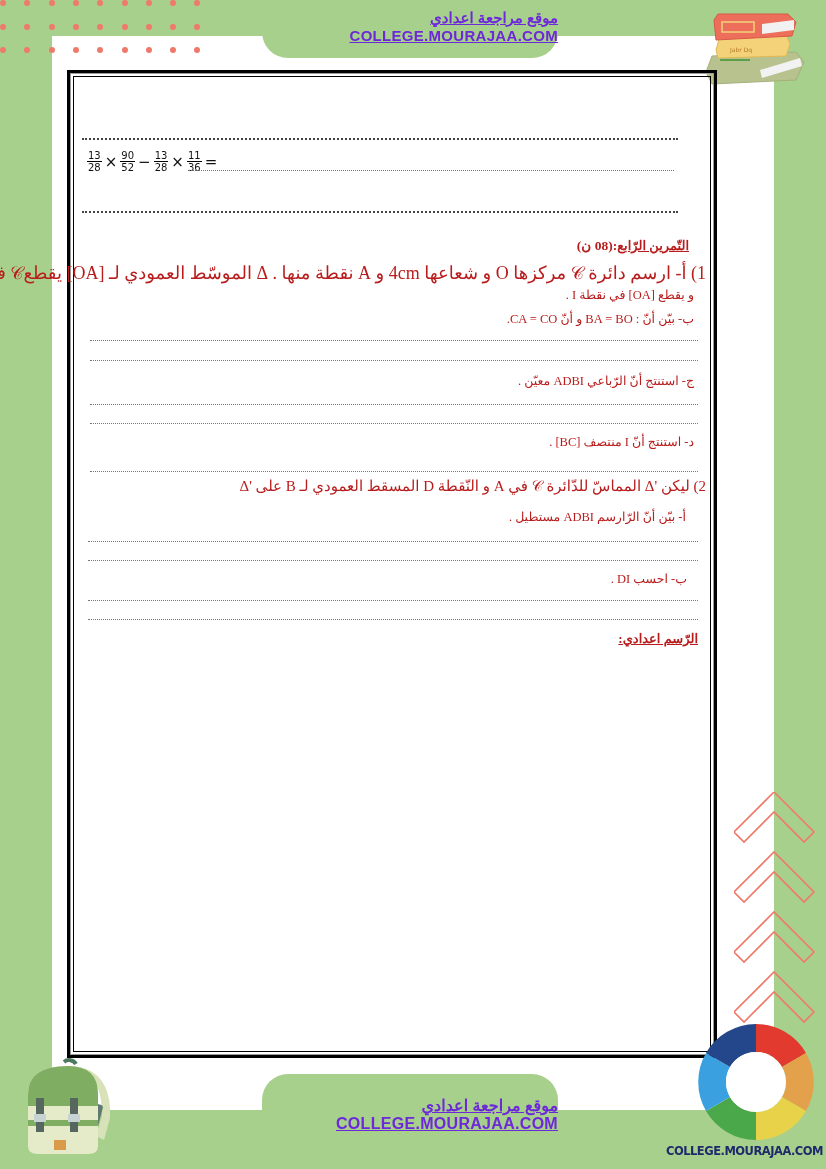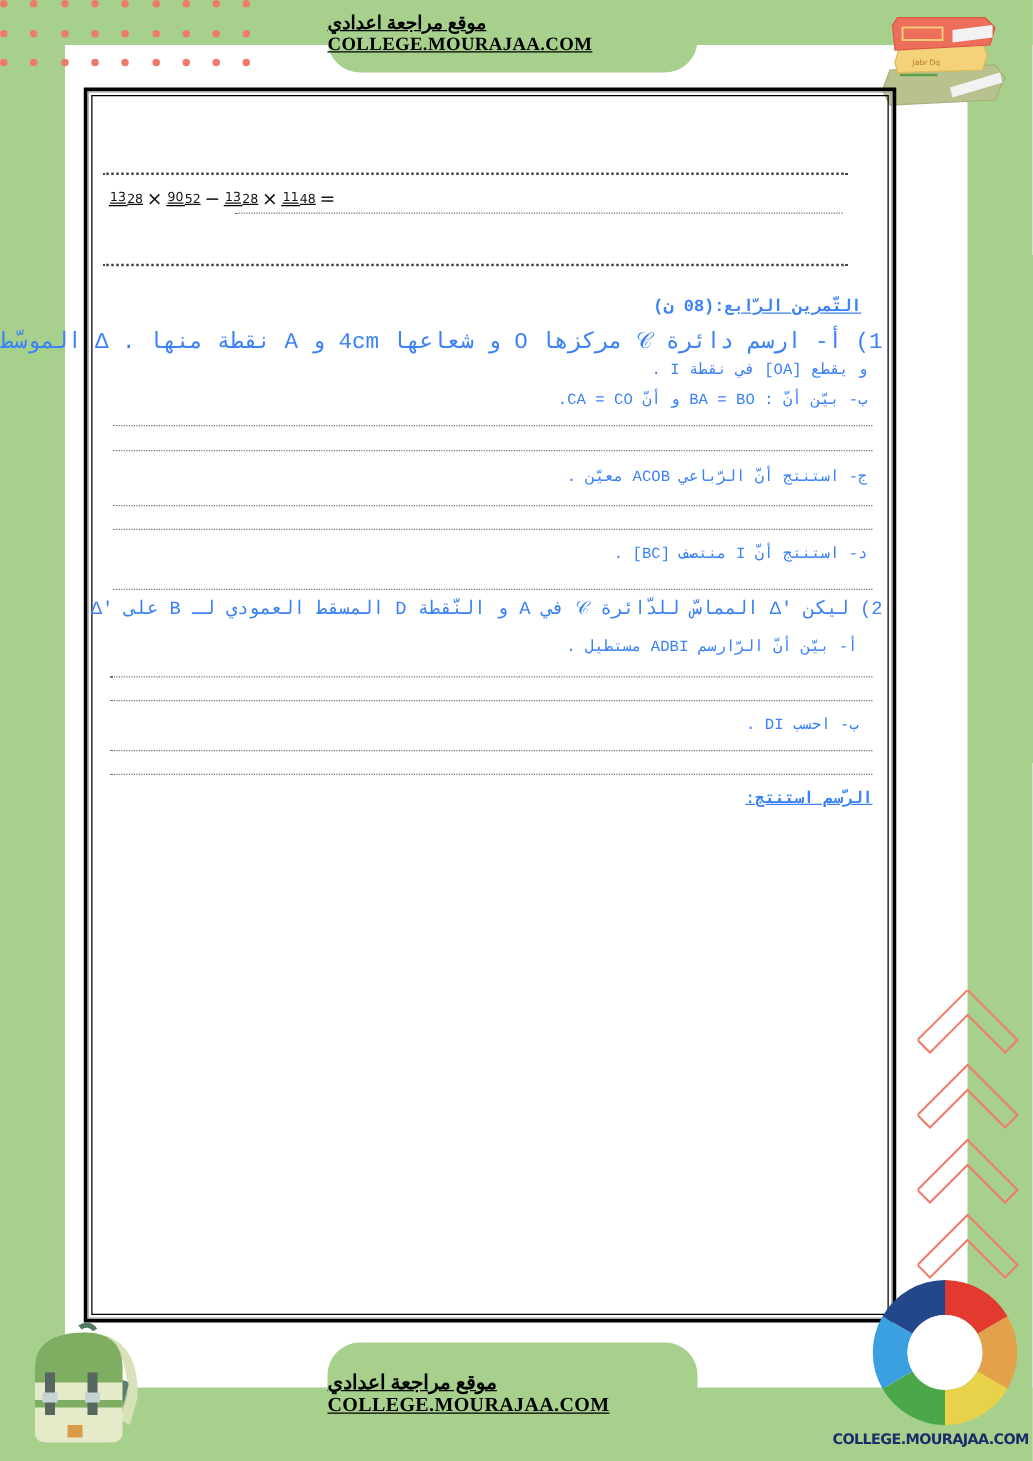--- a/index.html
+++ b/index.html
@@ -1,29 +1,29 @@
 <!DOCTYPE html>
 <html><head>
 <meta charset="utf-8">
 <style>
   html, body { margin:0; padding:0; }
   body { width:826px; height:1169px; position:relative; overflow:hidden; background:#ffffff; font-family:"DejaVu Sans", sans-serif; }
   .green { background:#a8d08d; position:absolute; }
   .dot { position:absolute; width:6px; height:6px; border-radius:50%; background:#f07a6a; }
-  .banner { position:absolute; background:#a8d08d; color:#000000; text-align:left; font-family:Liberation Serif, serif; font-weight:bold; }
+  .banner { position:absolute; background:#a8d08d; color:#6d28d9; text-align:right; font-family:Liberation Sans, sans-serif; font-weight:bold; }
   .banner .ar { font-size:15px; text-decoration:underline; direction:rtl; }
   .banner .en { font-size:15px; text-decoration:underline; letter-spacing:0.3px; }
   .frame-outer { position:absolute; left:67px; top:70px; width:650px; height:988px; border:3px solid #000; box-sizing:border-box; }
   .frame-inner { position:absolute; left:73px; top:76px; width:638px; height:976px; border:1.5px solid #000; box-sizing:border-box; }
   .frame-gray { position:absolute; left:70px; top:73px; width:644px; height:982px; border:1.5px solid #9a9a9a; box-sizing:border-box; }
   .dotline { position:absolute; height:0; border-top:1.5px dotted #777; }
   .dotline.heavy { border-top:2px dotted #444; }
-  .rtl { position:absolute; direction:rtl; text-align:right; font-family:Liberation Mono, monospace; font-size:12.5px; color:#3b82f6; white-space:nowrap; }
+  .rtl { position:absolute; direction:rtl; text-align:right; font-family:Liberation Serif, serif; font-size:12.5px; color:#b91c1c; white-space:nowrap; }
   .title { font-weight:bold; text-decoration:underline; font-size:13px; }
-  .frac { display:inline-flex; flex-direction:row; align-items:center; font-size:10px; line-height:11px; vertical-align:middle; margin:0 1px;text-decoration:underline; }
+  .frac { display:inline-flex; flex-direction:column; align-items:center; font-size:10px; line-height:11px; vertical-align:middle; margin:0 1px; }
   .frac .num { border-bottom:1px solid #000; padding:0 1px; }
   .expr { position:absolute; left:86px; top:150px; font-family:"DejaVu Sans", sans-serif; font-size:15px; color:#111; display:flex; align-items:center; white-space:nowrap; }
   .op { margin:0 2px; }
   .chev { position:absolute; }
 </style>
 </head>
 <body>
 
 <div class="green" style="left:0;top:0;width:826px;height:36px;"></div>
 <div class="green" style="left:0;top:0;width:52px;height:1169px;"></div>
@@ -96,51 +96,51 @@
       <span>52</span>
     </span>
   <span class="op">−</span>
   <span class="frac">
       <span class="num">13</span>
       <span>28</span>
     </span>
   <span class="op">×</span>
   <span class="frac">
       <span class="num">11</span>
-      <span>48</span>
+      <span>36</span>
     </span>
   <span class="op">=</span>
 </div>
 <div class="dotline" style="left:188px;top:170px;width:486px;"></div>
 <div class="dotline heavy" style="left:82px;top:211px;width:596px;"></div>
 
 <div class="rtl" style="right:137px;top:237px;font-size:13.5px;">
   <span class="title">التّمرين الرّابع</span><span style="font-weight:bold;">:(08 ن)</span>
 </div>
 
 <div class="rtl" style="right:120px;top:262px;font-size:18px;">1) أ- ارسم دائرة 𝒞 مركزها O و شعاعها 4cm و A نقطة منها . Δ الموسّط العمودي لـ [OA] يقطع𝒞 في B و C</div>
 <div class="rtl" style="right:132px;top:287px;margin-left:26px;">و يقطع [OA] في نقطة I .</div>
 <div class="rtl" style="right:132px;top:311px;">ب- بيّن أنّ : BA = BO و أنّ CA = CO.</div>
 <div class="dotline" style="left:90px;top:340px;width:608px;"></div>
 <div class="dotline" style="left:90px;top:360px;width:608px;"></div>
-<div class="rtl" style="right:132px;top:373px;">ج- استنتج أنّ الرّباعي ACOB معيّن .</div>
+<div class="rtl" style="right:132px;top:373px;">ج- استنتج أنّ الرّباعي ADBI معيّن .</div>
 <div class="dotline" style="left:90px;top:404px;width:608px;"></div>
 <div class="dotline" style="left:90px;top:423px;width:608px;"></div>
 <div class="rtl" style="right:132px;top:434px;">د- استنتج أنّ I منتصف [BC] .</div>
 <div class="dotline" style="left:90px;top:471px;width:608px;"></div>
 
 <div class="rtl" style="right:120px;top:477px;font-size:15px;">2) ليكن 'Δ المماسّ للدّائرة 𝒞 في A و النّقطة D المسقط العمودي لـ B على 'Δ</div>
 <div class="rtl" style="right:140px;top:509px;">أ- بيّن أنّ الرّارسم ADBI مستطيل .</div>
 <div class="dotline" style="left:88px;top:541px;width:610px;"></div>
 <div class="dotline" style="left:88px;top:560px;width:610px;"></div>
 <div class="rtl" style="right:139px;top:571px;">ب- احسب DI .</div>
 <div class="dotline" style="left:88px;top:600px;width:610px;"></div>
 <div class="dotline" style="left:88px;top:619px;width:610px;"></div>
 
-<div class="rtl title" style="right:128px;top:631px;font-size:13px;">الرّسم استنتج:</div>
+<div class="rtl title" style="right:128px;top:631px;font-size:13px;">الرّسم اعدادي:</div>
 
 <div class="chev" style="left:734px;top:792px;">
   <svg width="84" height="240" viewBox="0 0 84 240">
     <g fill="none" stroke="#f07a6a" stroke-width="1.6">
       <polyline points="0,40 40,0 80,40 70,50 40,20 10,50 0,40"></polyline>
       <polyline points="0,100 40,60 80,100 70,110 40,80 10,110 0,100"></polyline>
       <polyline points="0,160 40,120 80,160 70,170 40,140 10,170 0,160"></polyline>
       <polyline points="0,220 40,180 80,220 70,230 40,200 10,230 0,220"></polyline>
     </g>
   </svg>

